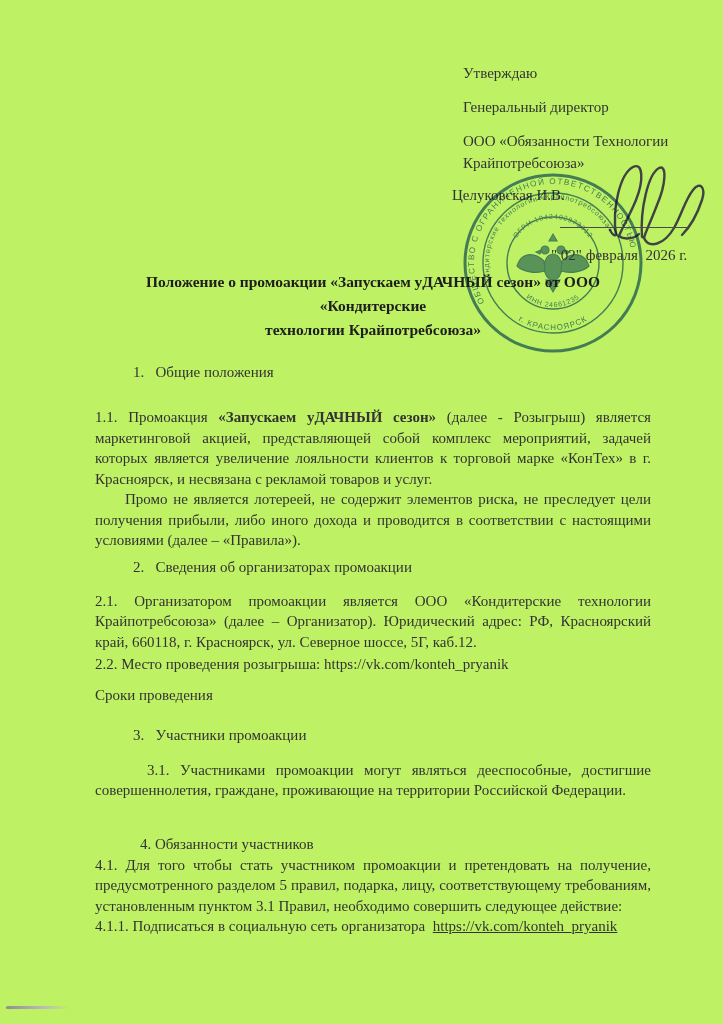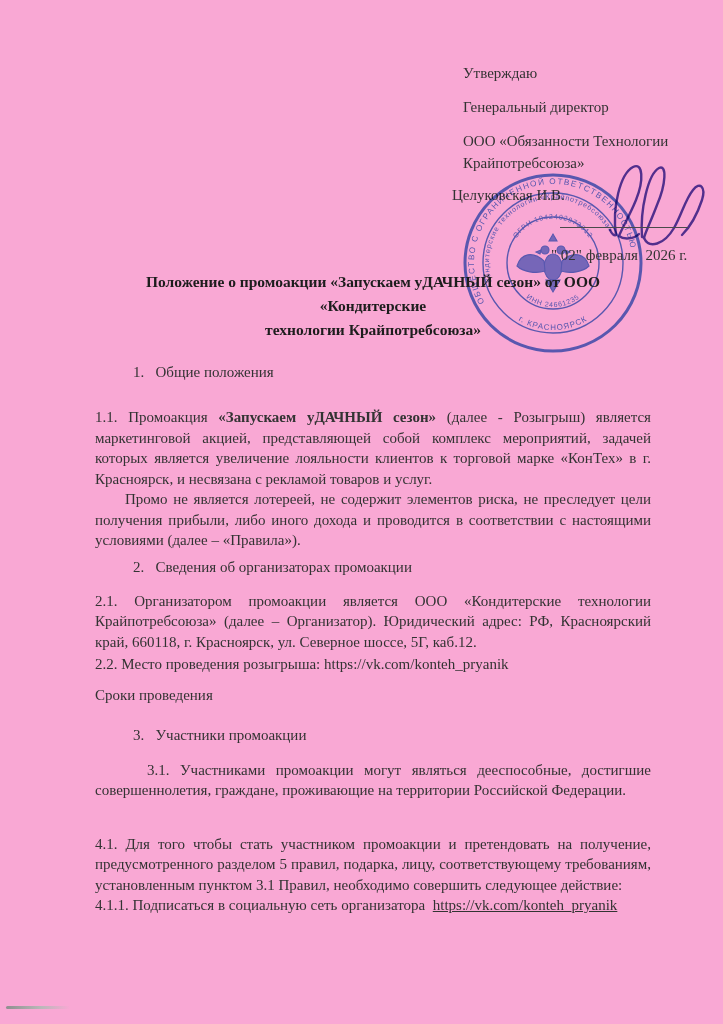--- a/index.html
+++ b/index.html
@@ -1,19 +1,19 @@
 <!DOCTYPE html>
 <html><head>
 <meta charset="utf-8">
 <style>
   html,body{margin:0;padding:0;background:#e9e9e9;}
   .page{
     position:relative;
     width:723px;height:1024px;
-    background:#f9a8d4;
+    background:#bef264;
     overflow:hidden;
     font-family:"Liberation Serif","DejaVu Serif",serif;
     color:#333333;
   }
   
   .approval{
     position:absolute;left:463px;top:62px;width:232px;
     font-size:15px;line-height:22px;
   }
   .approval p{margin:0 0 12px 0;}
@@ -159,20 +159,21 @@
 
     <p class="p-22"><span>2.2. Место проведения розыгрыша: </span><span>https://vk.com/konteh_pryanik</span></p>
 
     <div class="subh">Сроки проведения</div>
 
 
     <div class="h h-part">3.   Участники промоакции</div>
 
     <p class="just indent52 p-31">3.1. Участниками промоакции могут являться дееспособные, достигшие совершеннолетия, граждане, проживающие на территории Российской Федерации.</p>
 
+    <div class="h h-duties">4. Обязанности участников</div>
 
     <p class="just">4.1. Для того чтобы стать участником промоакции и претендовать на получение, предусмотренного разделом 5 правил, подарка, лицу, соответствующему требованиям, установленным пунктом 3.1 Правил, необходимо совершить следующее действие:</p>
 
     <p class="pre"><span>4.1.1. Подписаться в социальную сеть организатора  </span><span class="underline">https://vk.com/konteh_pryanik</span></p>
 
   </div>
 
   <div class="scan-artifact"></div>
 </div>
 

